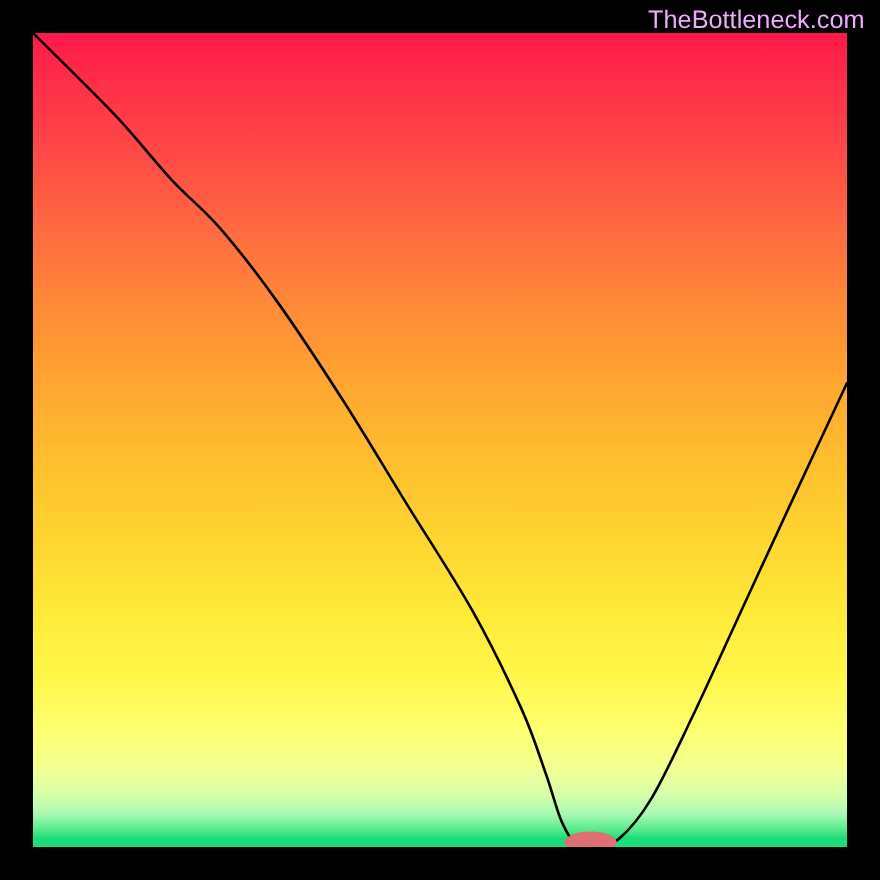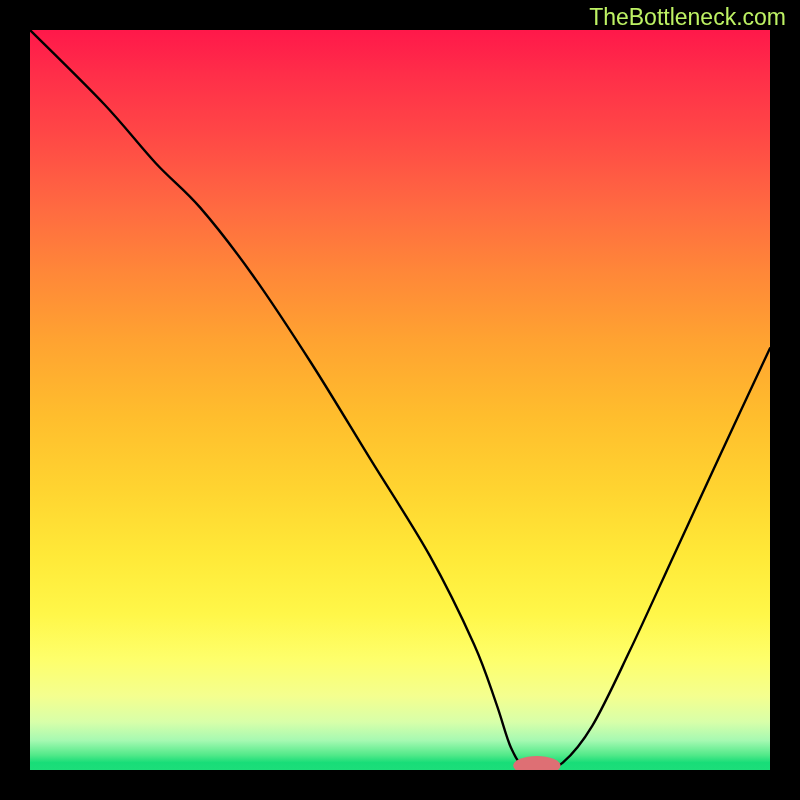--- a/index.html
+++ b/index.html
@@ -13,21 +13,21 @@
   .chart-container {
     position: relative;
     width: 800px;
     height: 800px;
     background: #000;
   }
   .watermark {
     position: absolute;
     top: 4px;
     right: 14px;
-    color: #bef264;
+    color: #f0abfc;
     font-size: 23px;
     font-weight: 500;
     z-index: 10;
   }
   .plot-area {
     position: absolute;
     left: 30px;
     top: 30px;
     width: 740px;
     height: 740px;

